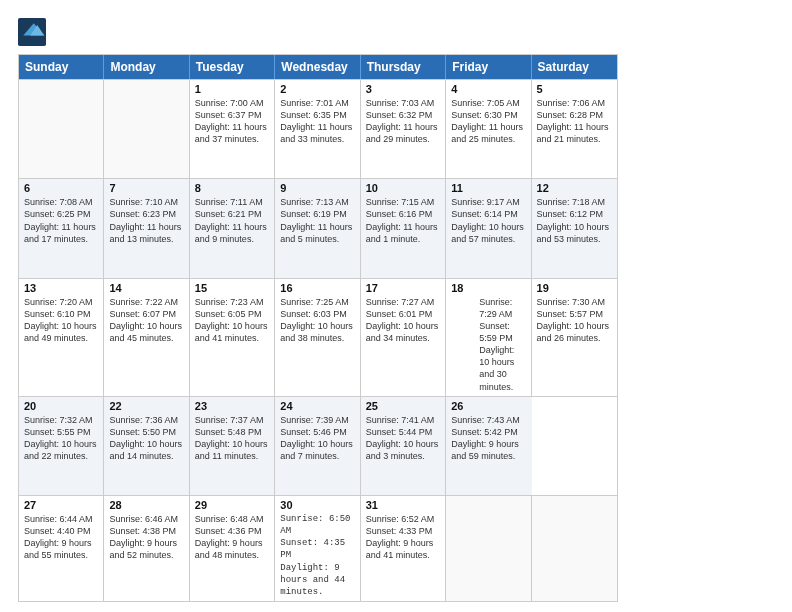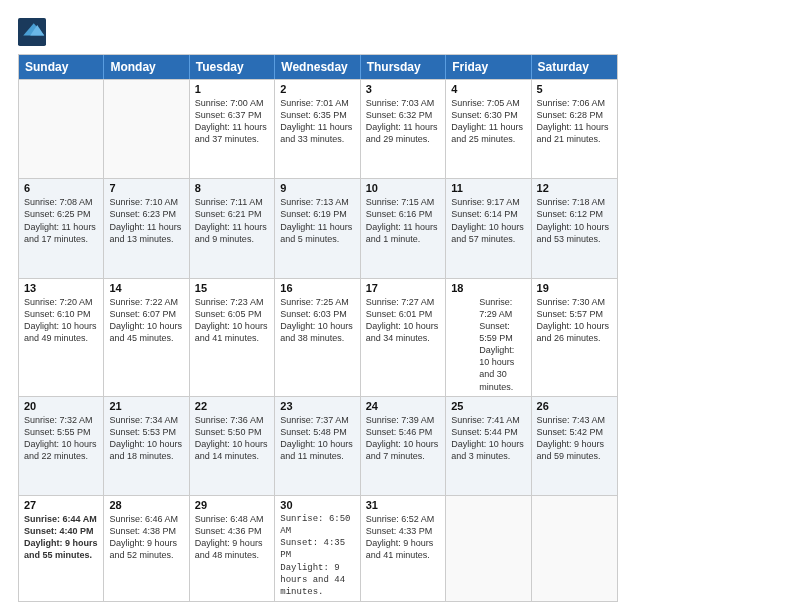--- a/index.html
+++ b/index.html
@@ -266,26 +266,20 @@
           </div>
         </div>
         <div class="cal-row">
           <div class="cal-cell alt-row">
             <span class="day-num">20</span>
             <div class="cell-text" style="white-space: pre-line;">Sunrise: 7:32 AM
 Sunset: 5:55 PM
 Daylight: 10 hours and 22 minutes.</div>
           </div>
           <div class="cal-cell alt-row">
-            <span class="day-num">21</span>
-            <div class="cell-text" style="white-space: pre-line;">Sunrise: 7:34 AM
-Sunset: 5:53 PM
-Daylight: 10 hours and 18 minutes.</div>
-          </div>
-          <div class="cal-cell alt-row">
             <span class="day-num">22</span>
             <div class="cell-text" style="white-space: pre-line;">Sunrise: 7:36 AM
 Sunset: 5:50 PM
 Daylight: 10 hours and 14 minutes.</div>
           </div>
           <div class="cal-cell alt-row">
             <span class="day-num">23</span>
             <div class="cell-text" style="white-space: pre-line;">Sunrise: 7:37 AM
 Sunset: 5:48 PM
 Daylight: 10 hours and 11 minutes.</div>
@@ -305,21 +299,21 @@
           <div class="cal-cell alt-row">
             <span class="day-num">26</span>
             <div class="cell-text" style="white-space: pre-line;">Sunrise: 7:43 AM
 Sunset: 5:42 PM
 Daylight: 9 hours and 59 minutes.</div>
           </div>
         </div>
         <div class="cal-row">
           <div class="cal-cell">
             <span class="day-num">27</span>
-            <div class="cell-text" style="white-space: pre-line; font-weight: bold;">Sunrise: 6:44 AM
+            <div class="cell-text" style="white-space: pre-line;">Sunrise: 6:44 AM
 Sunset: 4:40 PM
 Daylight: 9 hours and 55 minutes.</div>
           </div>
           <div class="cal-cell">
             <span class="day-num">28</span>
             <div class="cell-text" style="white-space: pre-line;">Sunrise: 6:46 AM
 Sunset: 4:38 PM
 Daylight: 9 hours and 52 minutes.</div>
           </div>
           <div class="cal-cell">

